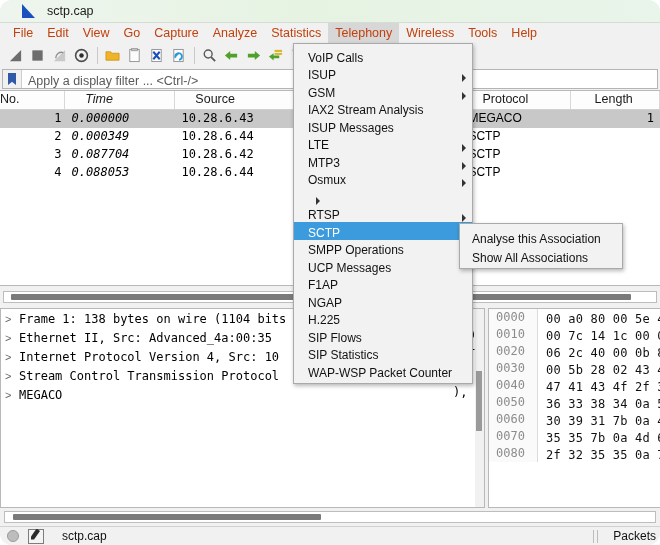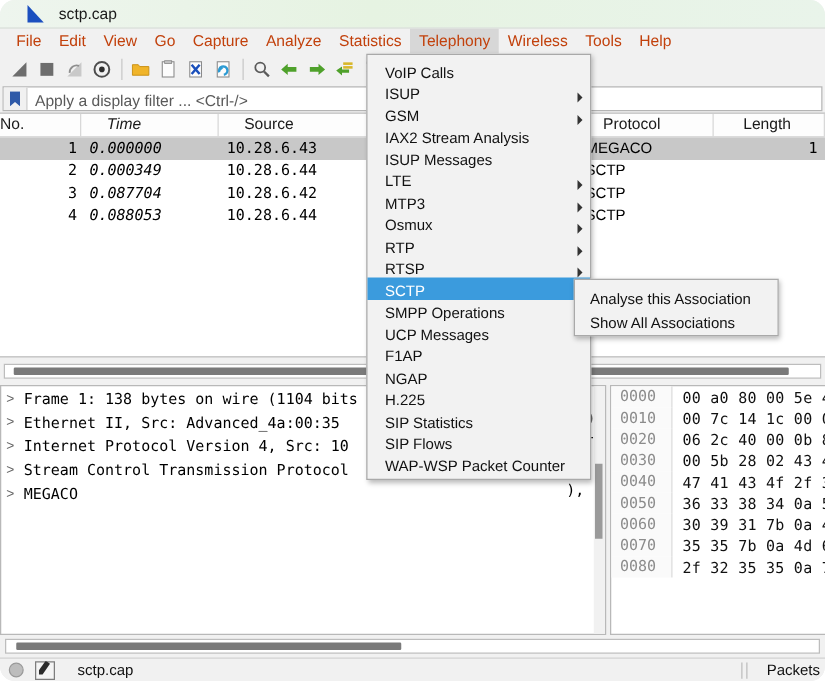--- a/index.html
+++ b/index.html
@@ -259,21 +259,21 @@
     border: 1px solid #b8b8b8;
     border-right: none;
     box-sizing: border-box;
     overflow: hidden;
     font-family: "DejaVu Sans Mono", monospace;
     font-size: 12px;
   }
   .hx-row {
     height: 17px;
     display: flex;
-    align-items: center;
+    align-items: flex-end;
     white-space: nowrap;
     box-sizing: border-box;
   }
   .hx-off {
     width: 48px;
     color: #8c8c8c;
     padding-left: 7px;
     box-sizing: border-box;
     background: #fafafa;
     height: 17px;
@@ -681,21 +681,20 @@
     </div>
     <div class="menu-item">
       <span class="label">MTP3</span>
       <span class="submark"></span>
     </div>
     <div class="menu-item">
       <span class="label">Osmux</span>
       <span class="submark"></span>
     </div>
     <div class="menu-item">
-      <span class="label">RTP</span>
       <span class="submark"></span>
     </div>
     <div class="menu-item">
       <span class="label">RTSP</span>
       <span class="submark"></span>
     </div>
     <div class="menu-item hl">
       <span class="label">SCTP</span>
       <span class="submark"></span>
     </div>
@@ -708,24 +707,24 @@
     <div class="menu-item">
       <span class="label">F1AP</span>
     </div>
     <div class="menu-item">
       <span class="label">NGAP</span>
     </div>
     <div class="menu-item">
       <span class="label">H.225</span>
     </div>
     <div class="menu-item">
+      <span class="label">SIP Flows</span>
+    </div>
+    <div class="menu-item">
       <span class="label">SIP Statistics</span>
-    </div>
-    <div class="menu-item">
-      <span class="label">SIP Flows</span>
     </div>
     <div class="menu-item">
       <span class="label">WAP-WSP Packet Counter</span>
     </div>
   </div>
 
   <div class="menu-popup" id="sctp-submenu">
     <div class="menu-item" style="padding-left:12px;height:19px;">
       <span class="label">Analyse this Association</span>
     </div>

